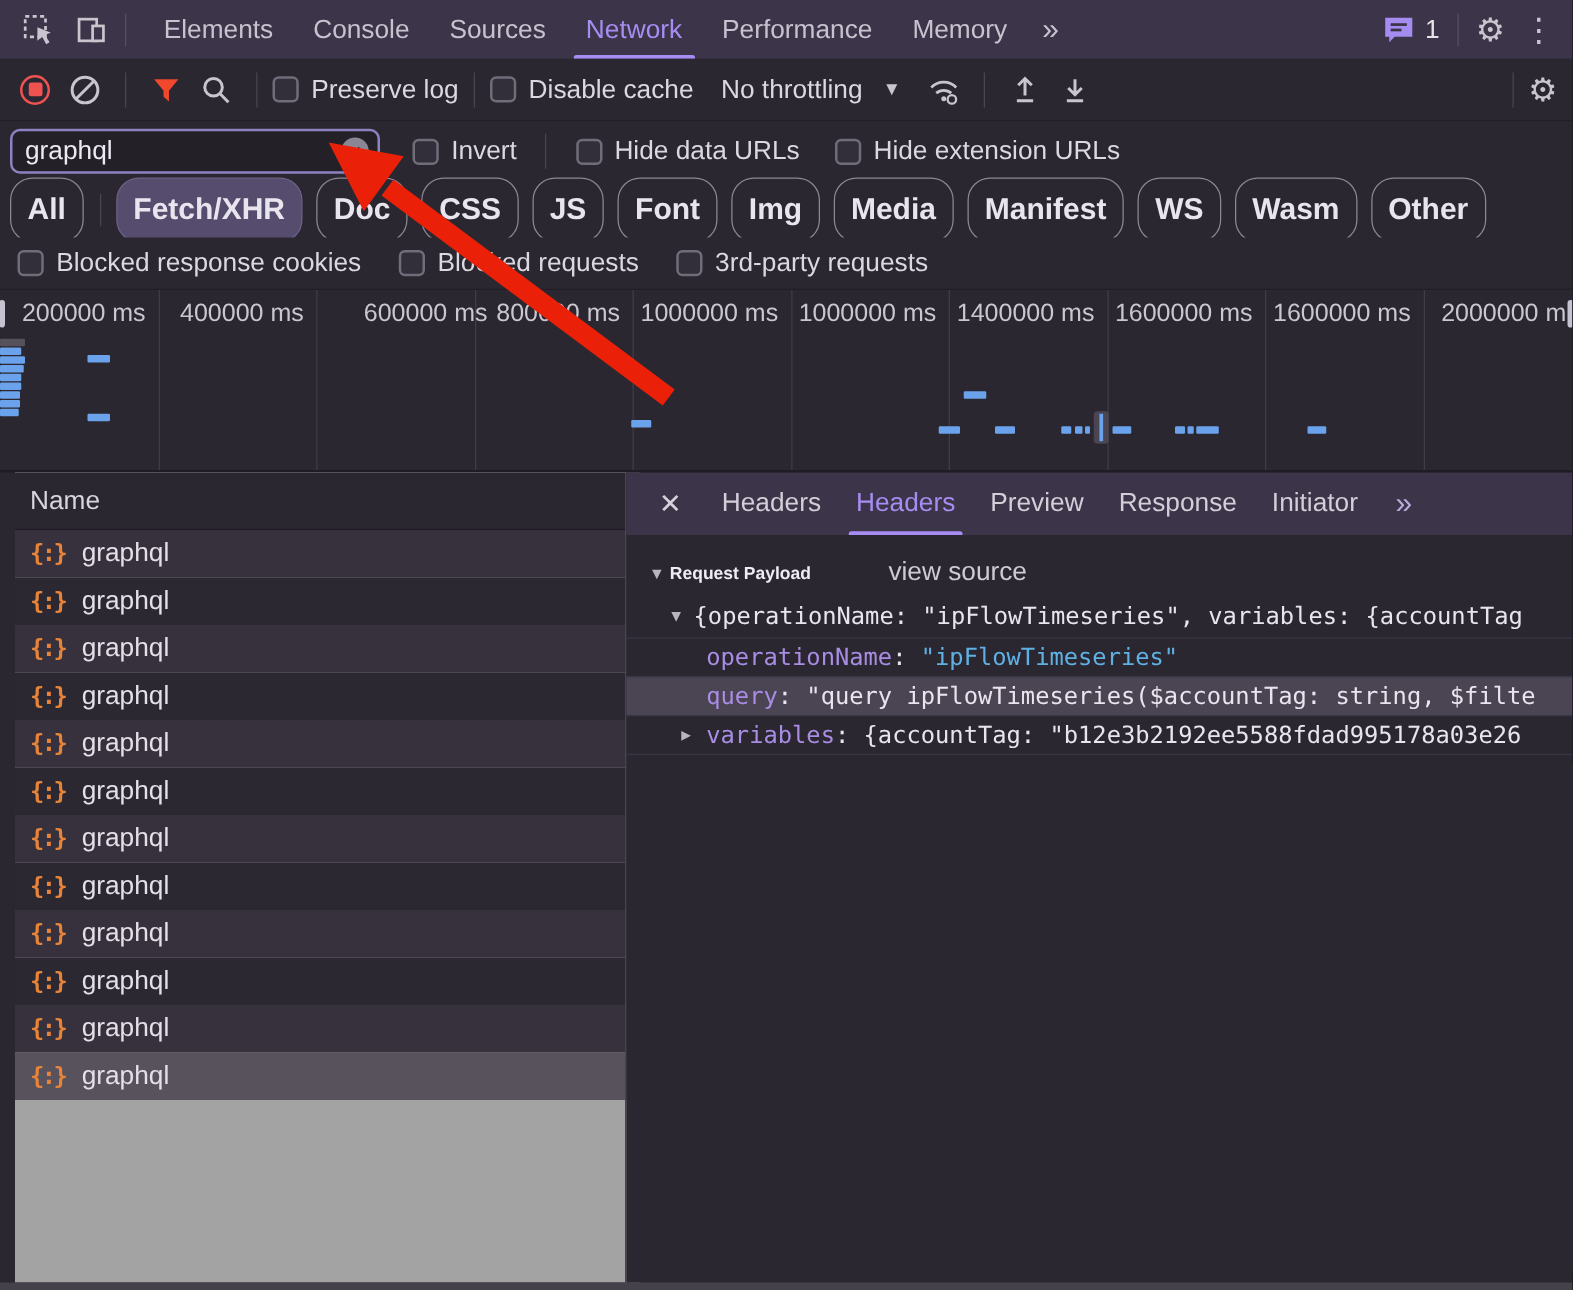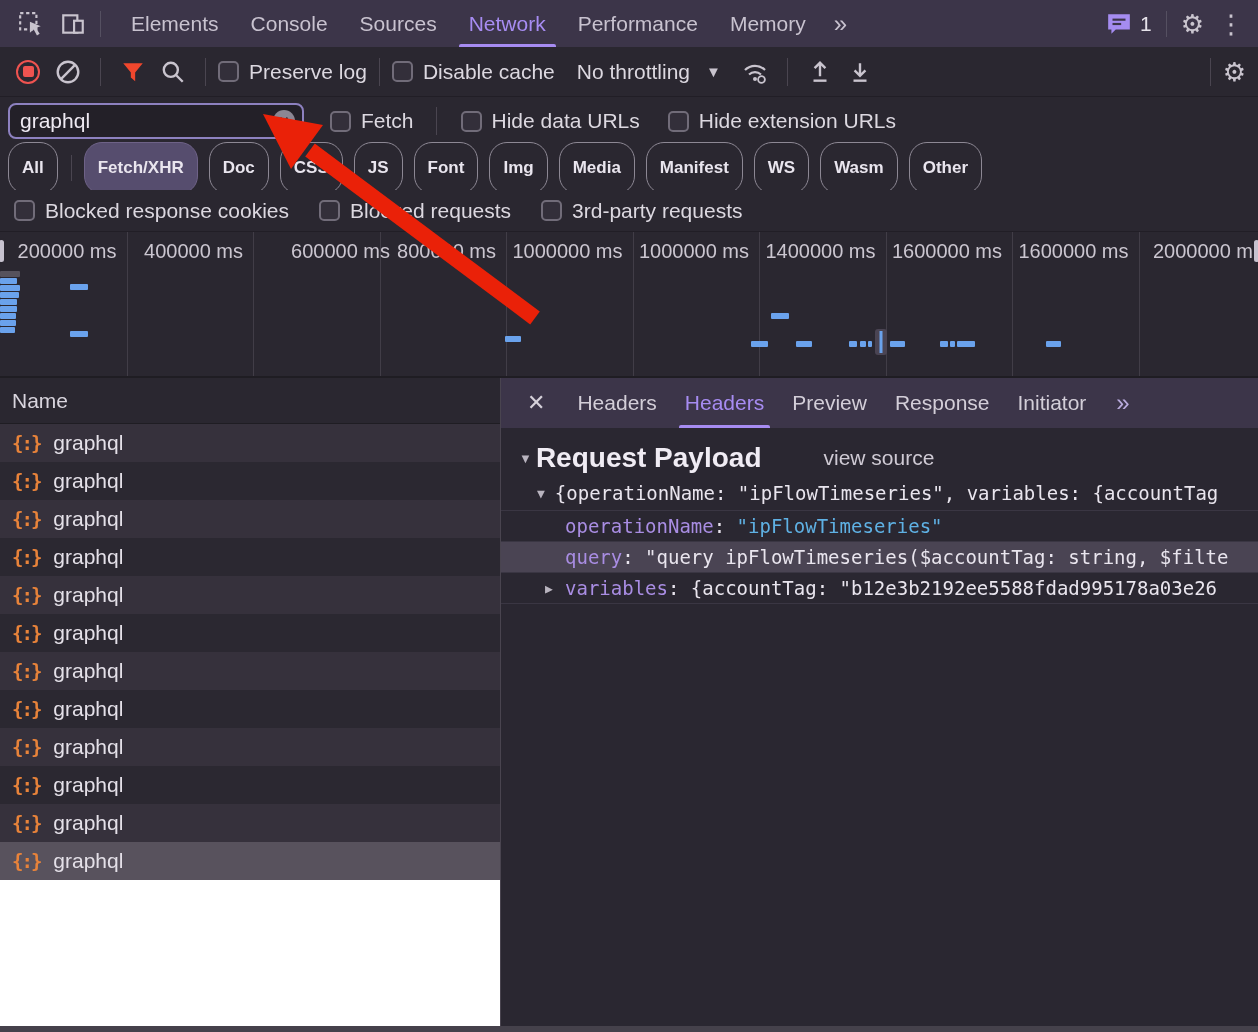--- a/index.html
+++ b/index.html
@@ -73,21 +73,21 @@
   }
   .filterrow .cb-group { margin-left:26px; }
 
   
   .chiprow {
     position:absolute; left:0; top:145px; width:1258px; height:45px;
     background:#2a2730; display:flex; align-items:center; padding-left:8px;
   }
   .chip {
     height:52px; border:1.5px solid #8d8894; border-radius:18px; background:transparent;
-    color:#e9e5ee; font-size:17px; font-weight:bold; font-family:"Liberation Sans",sans-serif;
+    color:#e9e5ee; font-size:24px; font-weight:bold; font-family:"Liberation Sans",sans-serif;
     padding:0 13px; margin-right:11px; display:flex; align-items:center; white-space:nowrap;
   }
   .chip.active { background:#564d6e; border-color:#6e6287; }
   .chip-sep { width:1px; height:26px; background:#4a4550; margin:0 12px 0 2px; flex:none; }
 
   
   .cbrow {
     position:absolute; left:0; top:190px; width:1258px; height:42px;
     background:#2a2730; display:flex; align-items:center; gap:30px; padding-left:14px;
     border-bottom:1px solid #211e26;
@@ -107,21 +107,21 @@
   .tl-handle {
     position:absolute; top:6px; width:9px; height:26px; border-radius:5px;
     background:#c7c2cf; border:2px solid #2a2730;
   }
 
   
   .mainarea { position:absolute; left:0; top:378px; width:1258px; height:648px; }
   .pane-divider { position:absolute; left:500px; top:0; bottom:0; width:1px; background:#49444f; }
 
   
-  .left-pane { position:absolute; left:0; top:0; width:500px; height:648px; background:#ffffff; overflow:hidden; }
+  .left-pane { position:absolute; left:12px; top:0; width:500px; height:648px; background:#a3a3a3; overflow:hidden; }
   .list-header {
     height:46px; background:#2a2730; border-bottom:1px solid #1f1d23;
     display:flex; align-items:center; padding-left:12px;
     font-size:21px; color:#d9d5de;
   }
   .req-row { height:38px; display:flex; align-items:center; padding-left:12px; gap:13px; }
   .req-row:nth-child(odd) { background:#36313c; }
   .req-row:nth-child(even) { background:#2b2831; }
   .req-row.selected { background:#58525d; }
   .braces-icon { color:var(--icon-orange); font-family:"DejaVu Sans Mono",monospace; font-size:19px; font-weight:bold; letter-spacing:-2px; }
@@ -135,21 +135,21 @@
   }
   .close-x { display:flex; align-items:center; padding:0 12px; font-size:22px; color:#d6d1da; }
   .dtab { display:flex; align-items:center; padding:0 14px; font-size:21px; color:#d3ced8; position:relative; }
   .dtab.active { color:var(--accent); }
   .dtab.active::after { content:""; position:absolute; left:8px; right:8px; bottom:0; height:3px; background:var(--accent); border-radius:2px 2px 0 0; }
   .dtab-more { display:flex; align-items:center; font-size:24px; color:#b9abdd; padding:0 10px; letter-spacing:-2px; }
 
   .payload { padding-top:12px; }
   .pl-title-row { display:flex; align-items:center; padding-left:18px; height:36px; }
   .twisty { font-size:13px; color:#b9b4bf; margin-right:4px; }
-  .pl-title { font-size:28px; font-weight:bold; color:#f0ecf4; }
+  .pl-title { font-size:14px; font-weight:bold; color:#f0ecf4; }
   .view-source { font-size:21px; color:#cfcad4; margin-left:62px; }
   .pl-preview-row { display:flex; align-items:center; padding-left:36px; height:34px; white-space:pre; overflow:hidden; }
   .pl-preview-row .twisty { margin-right:10px; }
   .mono { font-family:"DejaVu Sans Mono",monospace; font-size:19px; }
   .pl-preview-text { color:#e9e5ee; }
   .payload-rows { border-bottom:1px solid #3a3643; }
   .prop-row {
     height:31px; display:flex; align-items:center; padding-left:64px;
     border-top:1px solid #3a3643; white-space:pre; overflow:hidden; position:relative;
   }
@@ -278,21 +278,21 @@
     </div>
   </div>
 
   <div class="filterrow">
     <div class="filter-box">
       <input class="filter-input" type="text" value="graphql" style="">
       <span class="clear-btn">✕</span>
     </div>
     <div class="cb-group">
       <span class="cb-box"></span>
-      <span class="cb-label">Fetch</span>
+      <span class="cb-label">Invert</span>
     </div>
     <div class="vsep" style="margin-left:22px;"></div>
     <div class="cb-group" style="margin-left:12px;">
       <span class="cb-box"></span>
       <span class="cb-label">Hide data URLs</span>
     </div>
     <div class="cb-group" style="margin-left:28px;">
       <span class="cb-box"></span>
       <span class="cb-label">Hide extension URLs</span>
     </div>

